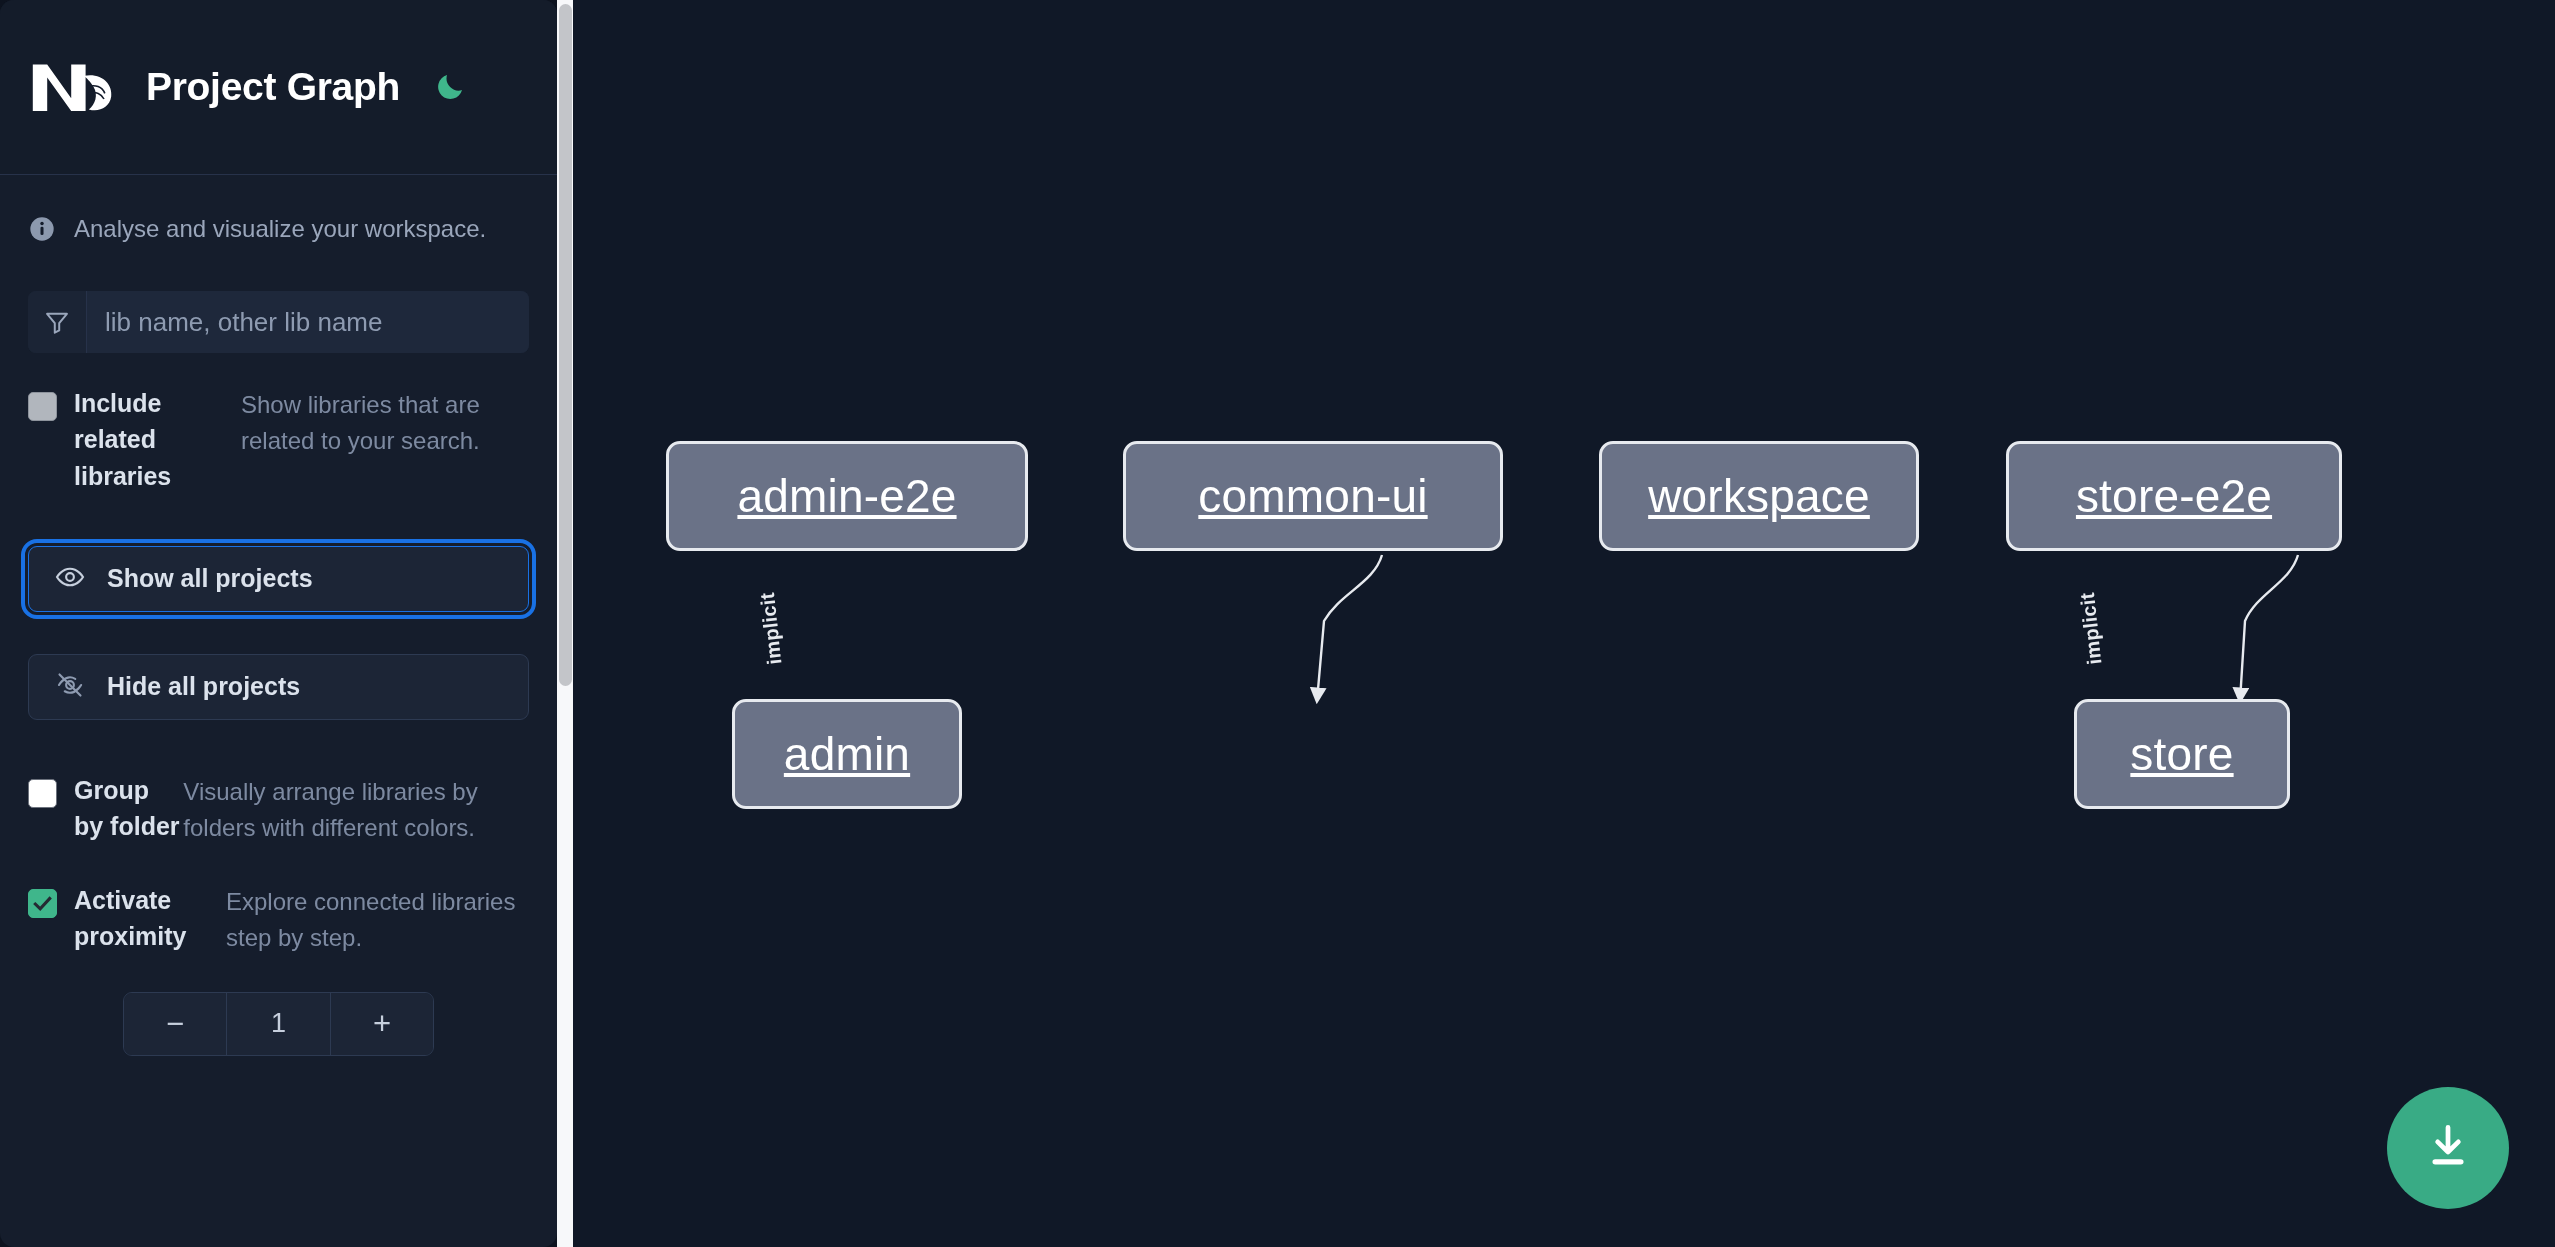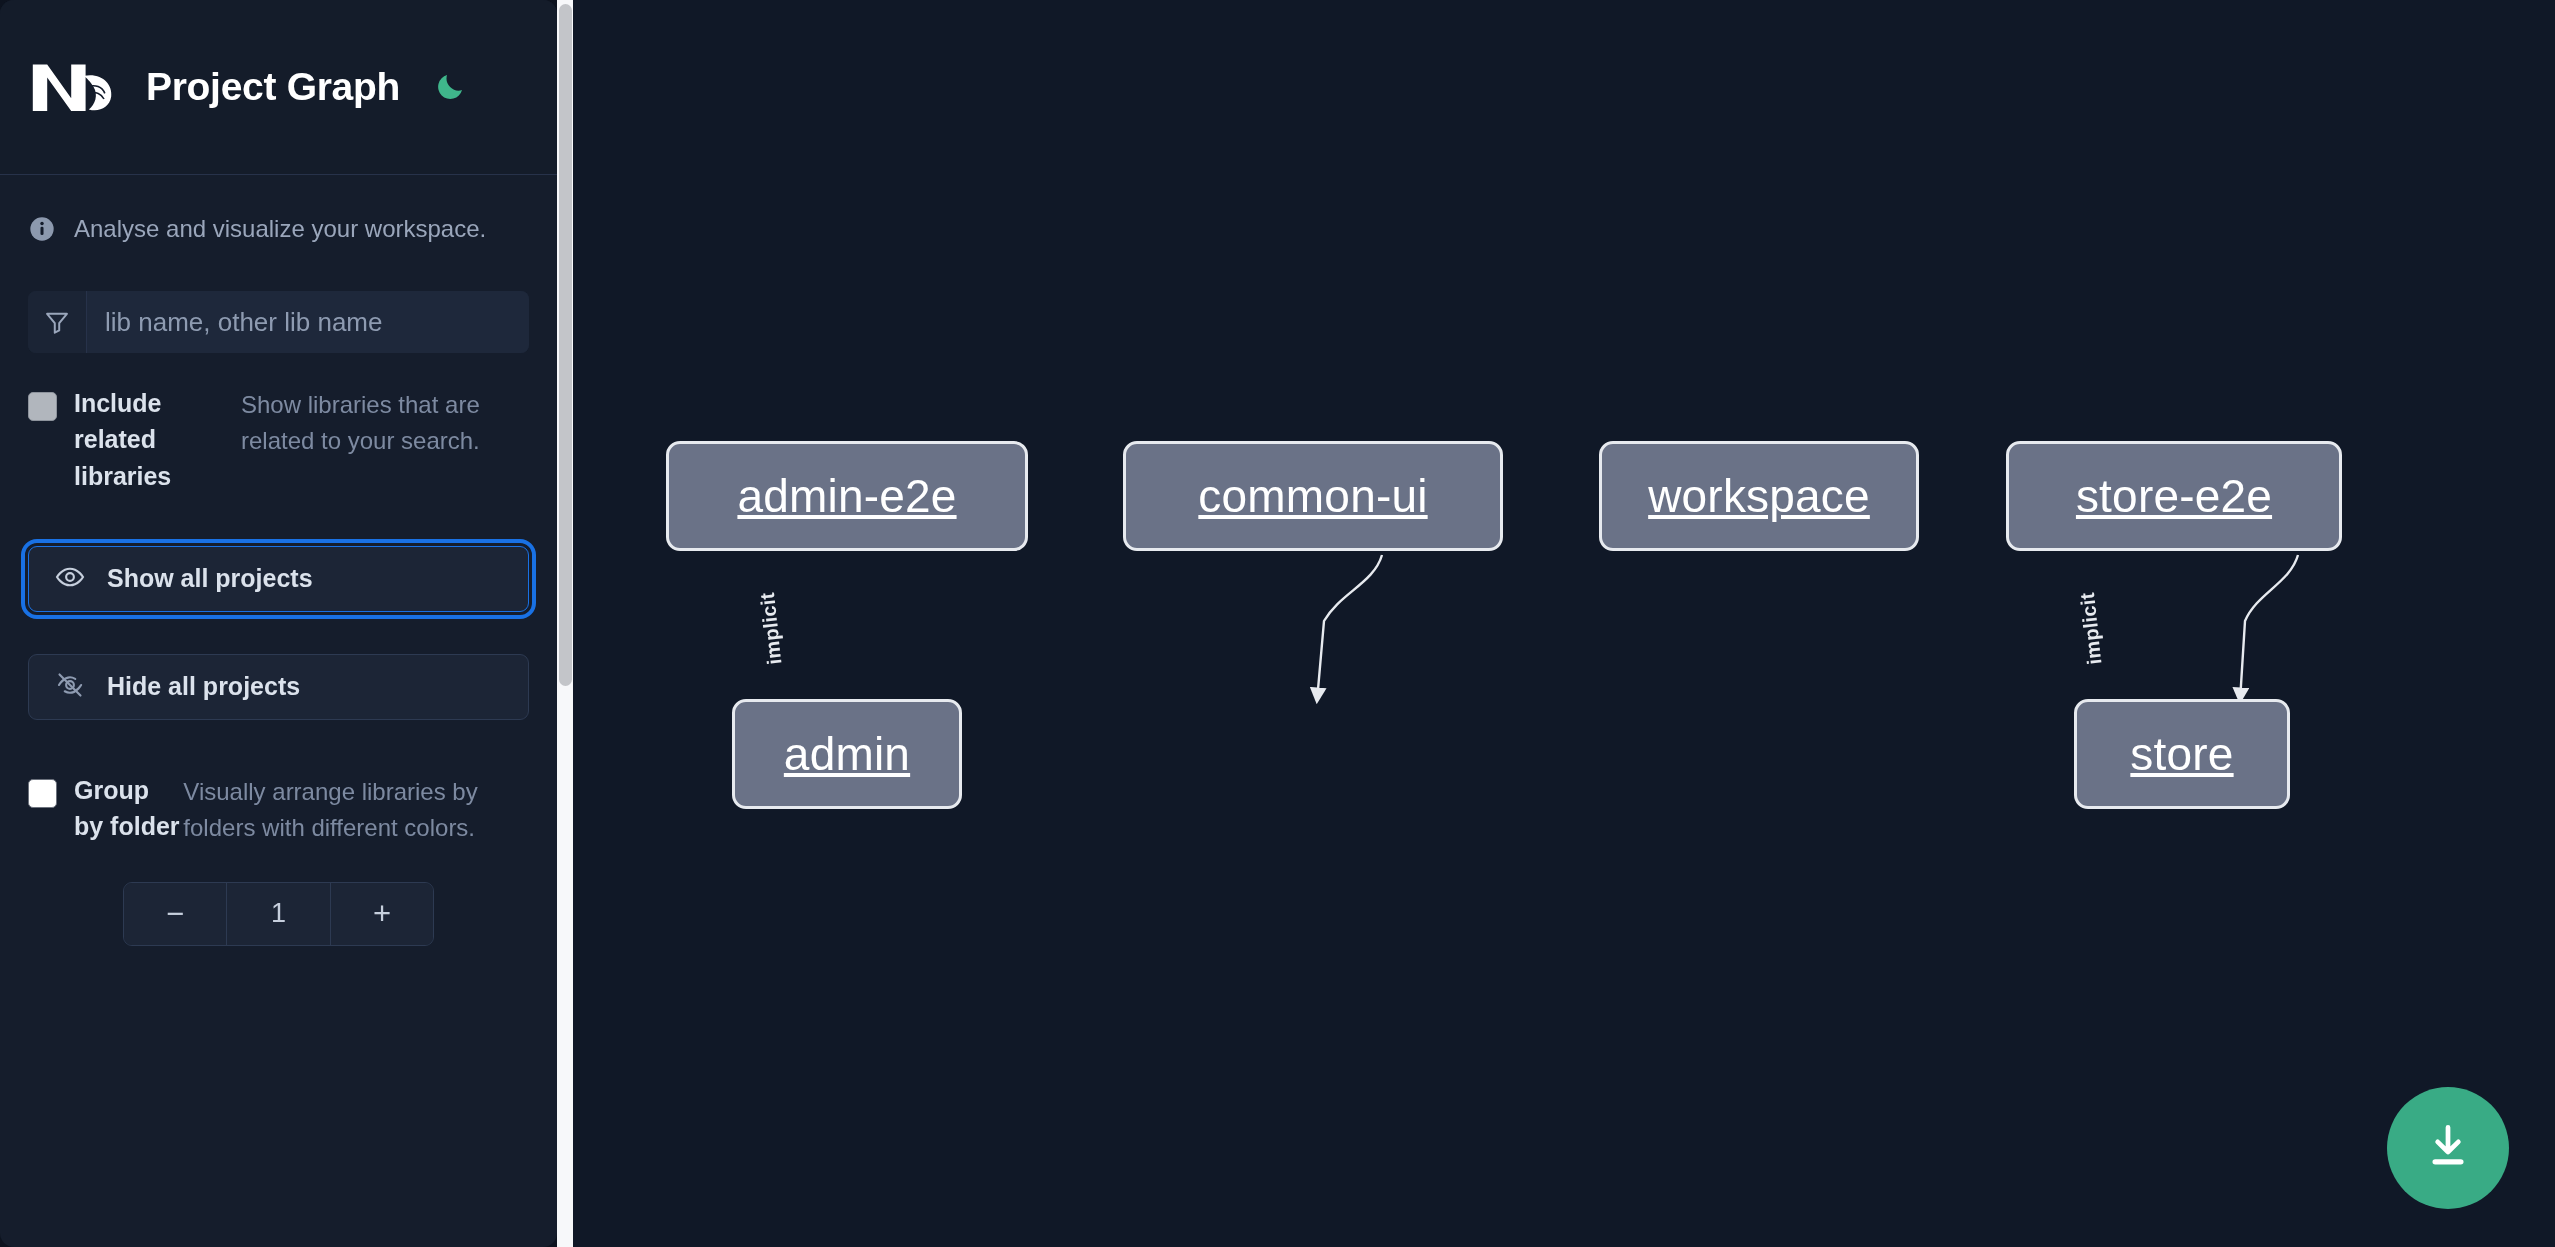--- a/index.html
+++ b/index.html
@@ -399,20 +399,31 @@
     </div>
 
     <div class="cb-row" style="margin-top:42px;">
       <span class="cb-box unchecked"></span>
       <span class="cb-texts">
         <span class="cb-title">Group by folder</span>
         <span class="cb-desc">Visually arrange libraries by folders with different colors.</span>
       </span>
     </div>
 
+    <div class="cb-row" style="margin-top:36px;">
+      <span class="cb-box checked">
+        <svg viewBox="0 0 24 24" width="23" height="23" aria-hidden="true">
+          <path d="M4.5 12.6 9.6 17.6 19.5 6.8" fill="none" stroke="#252a33" stroke-width="3.2" stroke-linecap="square" stroke-linejoin="miter"></path>
+        </svg>
+      </span>
+      <span class="cb-texts">
+        <span class="cb-title">Activate proximity</span>
+        <span class="cb-desc">Explore connected libraries step by step.</span>
+      </span>
+    </div>
 
     <div class="stepper-wrap">
       <div class="stepper">
         <div class="stepper-btn">−</div>
         <div class="stepper-val">1</div>
         <div class="stepper-btn">+</div>
       </div>
     </div>
 
   </aside>

